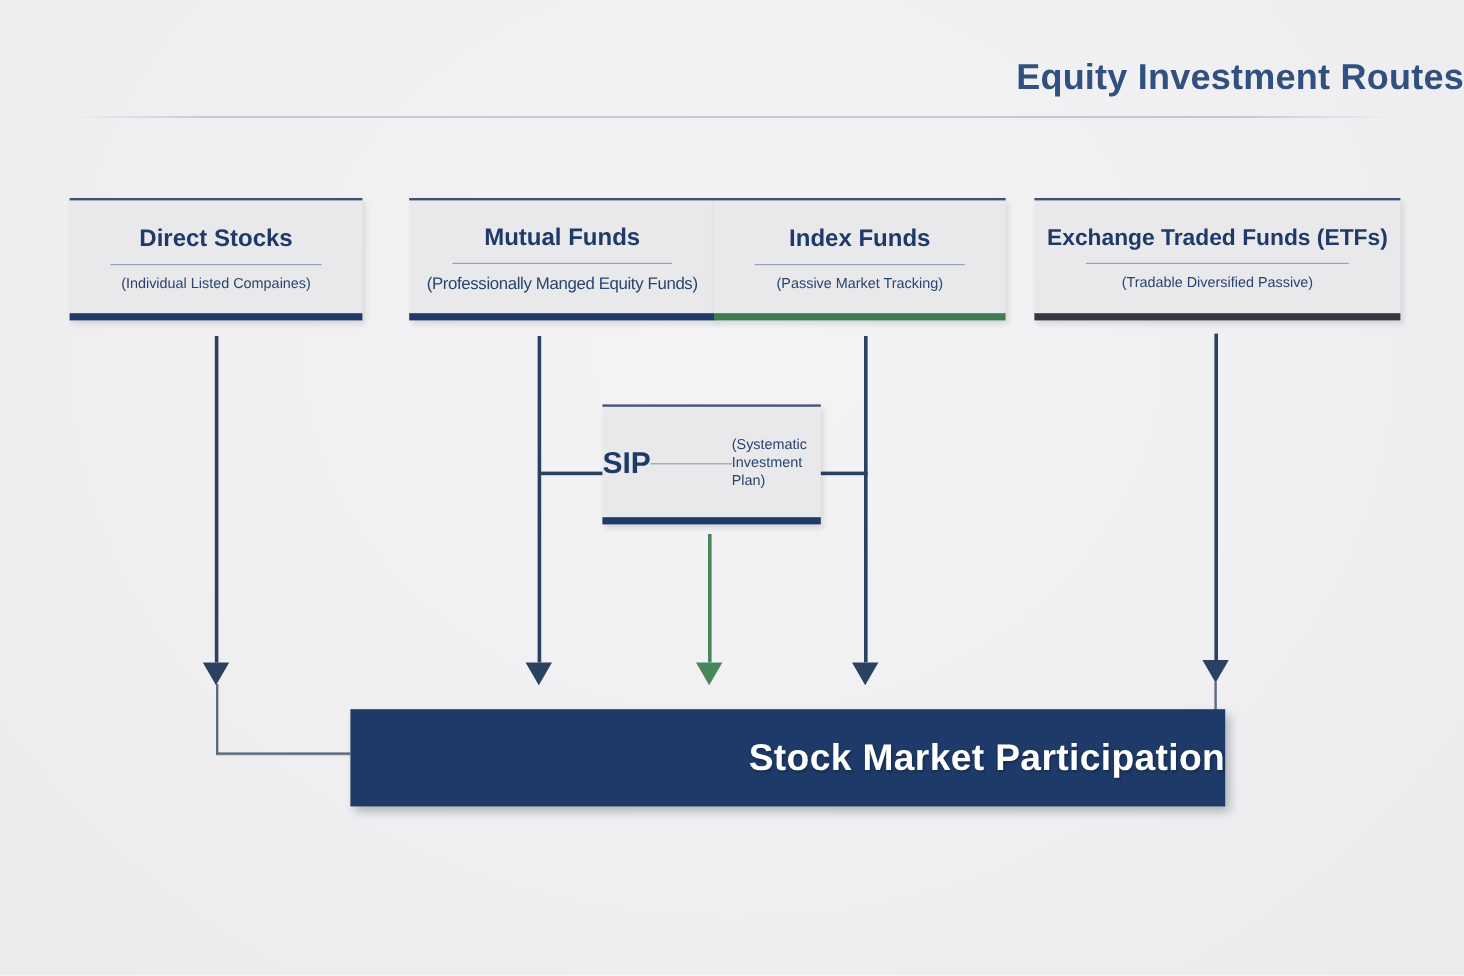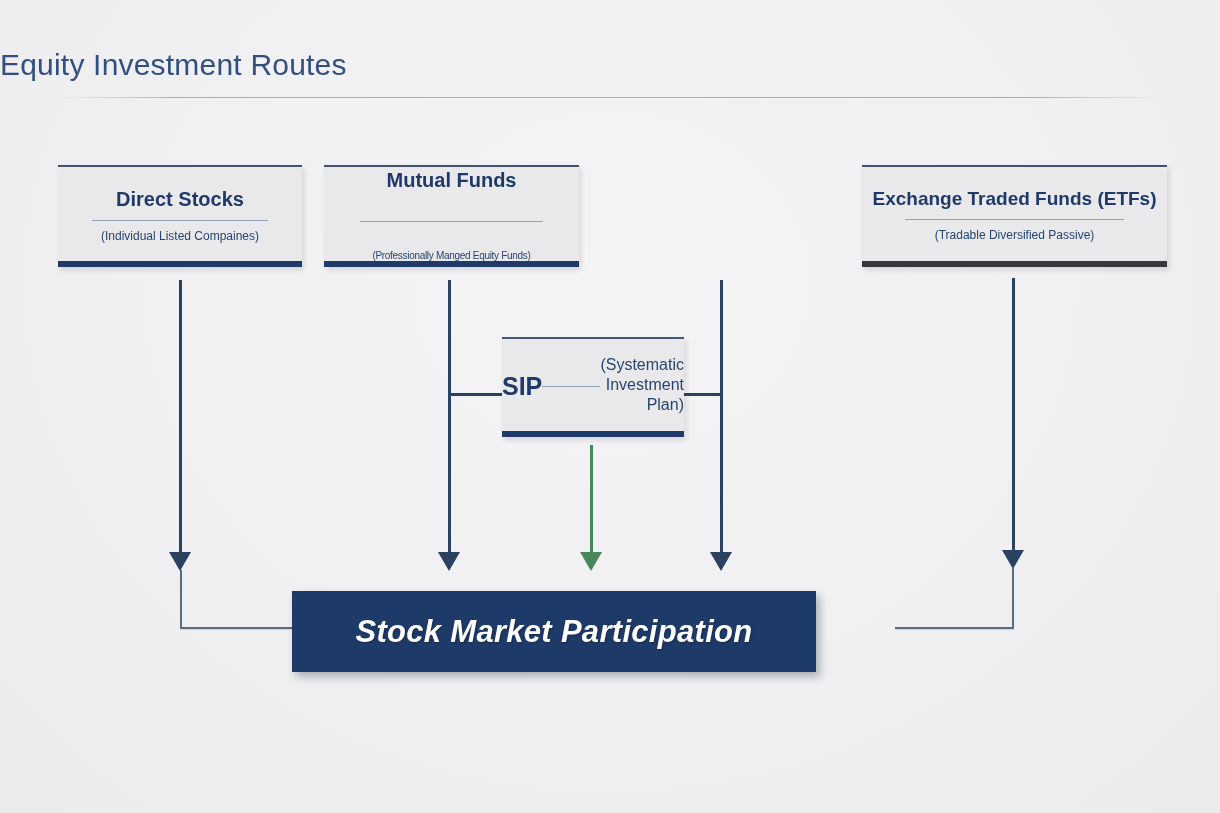--- a/index.html
+++ b/index.html
@@ -7,50 +7,50 @@
     width: 1220px; height: 813px; overflow: hidden;
     font-family: "Liberation Sans", sans-serif;
     background: radial-gradient(ellipse at 50% 35%, #f4f4f6 0%, #f0f0f2 55%, #ebebed 100%);
     position: relative;
   }
   .stage { position: absolute; inset: 0; }
 
   
   .diagram-title {
     position: absolute; top: 48px; left: 0; width: 1220px;
-    text-align: left; font-size: 30px; font-weight: normal;
+    text-align: right; font-size: 30px; font-weight: bold;
     letter-spacing: 0.2px; color: var(--title-text);
   }
   .title-divider {
     position: absolute; top: 97px; left: 60px; width: 1100px; height: 1px;
     background: linear-gradient(to right, rgba(176,176,188,0) 0%, #b0b0bc 10%, #a8aab6 88%, rgba(176,176,188,0) 100%);
   }
 
   
   .route-box {
     position: absolute; top: 165px; height: 102px; box-sizing: border-box;
     background: var(--box-bg);
     border-top: 2px solid #3f5371;
     box-shadow: 2px 3px 5px rgba(40,45,60,0.14);
     display: flex; flex-direction: column; align-items: center; justify-content: center;
   }
   .route-1 { left: 58px;  width: 244px; }
-  .route-2 { left: 324px; width: 255px; justify-content: space-between; }
+  .route-2 { left: 341px; width: 255px; }
   .route-3 { left: 595px; width: 243px; }
   .route-4 { left: 862px; width: 305px; }
   .route-title {
     font-size: 20px; font-weight: bold; color: var(--box-title-text);
     white-space: nowrap; margin-top: 2px;
   }
   .route-4 .route-title { font-size: 19px; }
   .box-divider { width: 72%; height: 1px; background: var(--divider); margin: 9px 0 8px 0; }
   .route-subtitle {
     font-size: 12px; color: var(--subtitle-text); white-space: nowrap;
   }
-  .route-2 .route-subtitle { font-size: 10px; letter-spacing: -0.3px; }
+  .route-2 .route-subtitle { font-size: 14px; letter-spacing: -0.3px; }
 
   
   .vline { position: absolute; width: 3px; background: var(--arrow-navy); }
   .hline { position: absolute; height: 3px; background: var(--arrow-navy); }
   .arrowhead {
     position: absolute; width: 0; height: 0;
     border-left: 11px solid transparent; border-right: 11px solid transparent;
     border-top: 19px solid var(--arrow-navy);
   }
   .green { background: var(--green); }
@@ -86,30 +86,30 @@
     position: absolute; left: 502px; top: 337px; width: 182px; height: 100px;
     box-sizing: border-box; background: var(--box-bg);
     border-top: 2px solid #46587a;
     border-bottom: 6px solid var(--navy);
     box-shadow: 2px 3px 5px rgba(40,45,60,0.14);
     display: flex; flex-direction: row; align-items: center; justify-content: center;
   }
   .sip-title { font-size: 25px; font-weight: bold; color: var(--box-title-text); line-height: 1; margin-top: 2px; }
   .sip-divider { width: 80%; height: 1px; background: var(--divider); margin: 7px 0 5px 0; }
   .sip-subtitle {
-    font-size: 16px; color: var(--subtitle-text); text-align: right; line-height: 1.25;
+    font-size: 12px; color: var(--subtitle-text); text-align: left; line-height: 1.25;
     width: 88%;
   }
 
   
   .destination-box {
-    position: absolute; left: 292px; top: 591px; width: 524px; height: 81px;
+    position: absolute; left: 292px; top: 591px; width: 729px; height: 81px;
     background: var(--navy);
     box-shadow: 4px 5px 8px rgba(20,30,55,0.30);
-    display: flex; align-items: center; justify-content: center; font-style: italic;
+    display: flex; align-items: center; justify-content: flex-end;
   }
   .destination-label {
     color: #ffffff; font-size: 31px; font-weight: bold; letter-spacing: 0.3px;
     text-shadow: 1px 1px 2px rgba(0,0,0,0.25);
   }
 </style>
 </head>
 <body>
 
 <div class="stage">
@@ -122,20 +122,25 @@
     <div class="box-divider"></div>
     <div class="route-subtitle">(Individual Listed Compaines)</div>
   </div>
 
   <div class="route-box route-2" style="border-bottom: 6px solid rgb(30, 58, 102);">
     <div class="route-title">Mutual Funds</div>
     <div class="box-divider"></div>
     <div class="route-subtitle">(Professionally Manged Equity Funds)</div>
   </div>
 
+  <div class="route-box route-3" style="border-bottom: 6px solid rgb(62, 123, 80);">
+    <div class="route-title">Index Funds</div>
+    <div class="box-divider"></div>
+    <div class="route-subtitle">(Passive Market Tracking)</div>
+  </div>
 
   <div class="route-box route-4" style="border-bottom: 6px solid rgb(53, 57, 63);">
     <div class="route-title">Exchange Traded Funds (ETFs)</div>
     <div class="box-divider"></div>
     <div class="route-subtitle">(Tradable Diversified Passive)</div>
   </div>
 
   <div class="vline arrow-1-line"></div>
   <div class="arrowhead arrow-1-head"></div>
 

